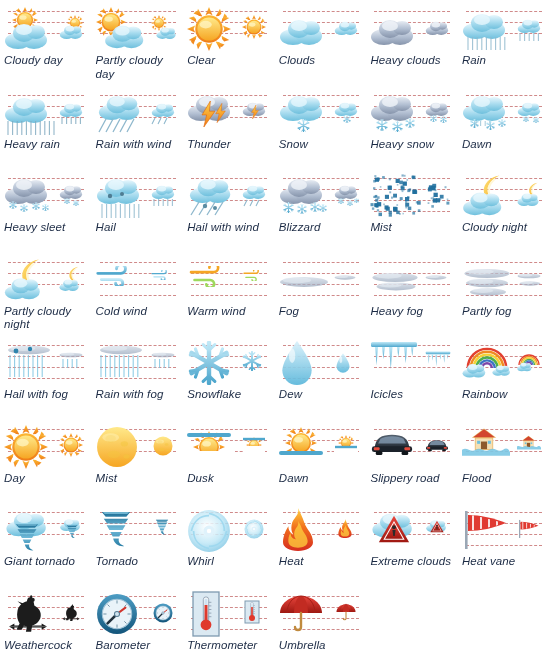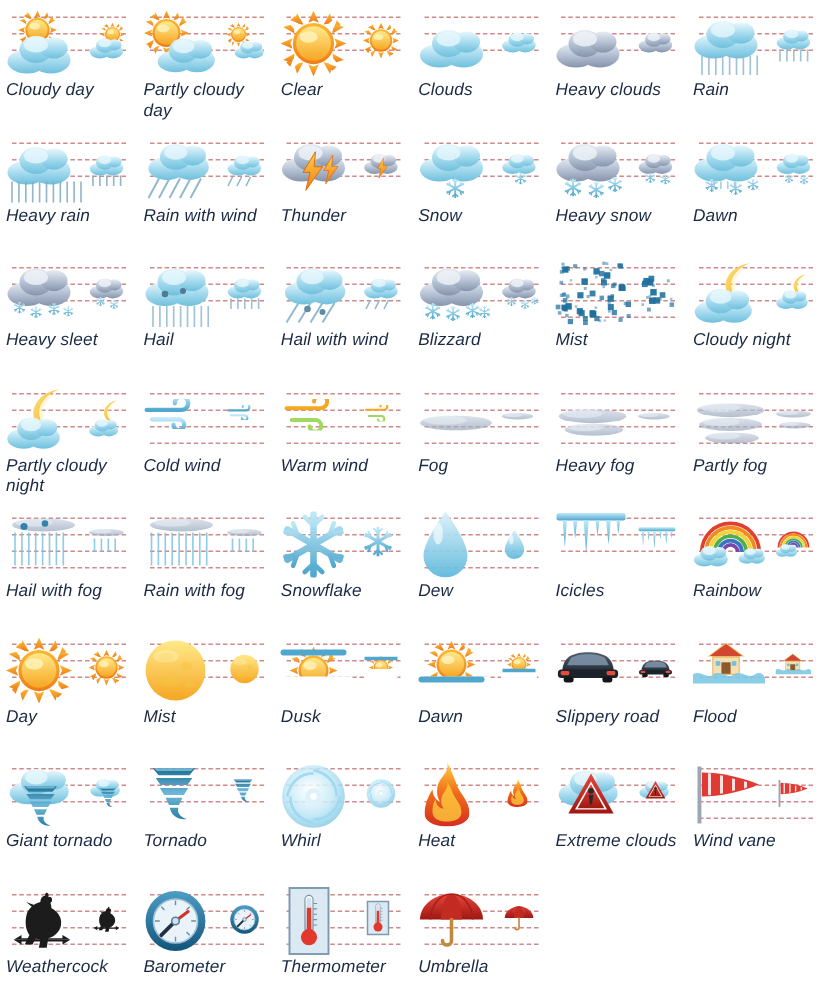--- a/index.html
+++ b/index.html
@@ -1246,21 +1246,21 @@
           <i class="g2"></i>
           <i class="g3"></i>
         </div>
         <svg class="big" width="48" height="48" viewBox="0 0 48 48">
           <use href="#s-windsock" x="0" y="0" width="48" height="42"></use>
         </svg>
         <svg class="sml" width="26" height="26" viewBox="0 0 26 26">
           <use href="#s-windsock" x="0" y="3" width="24" height="19"></use>
         </svg>
       </div>
-      <div class="lbl">Wind vane</div>
+      <div class="lbl">Heat vane</div>
     </div>
     <div class="cell">
       <div class="art">
         <div class="guides">
           <i class="g0"></i>
           <i class="g1"></i>
           <i class="g2"></i>
           <i class="g3"></i>
         </div>
         <svg class="big" width="48" height="48" viewBox="0 0 48 48">

